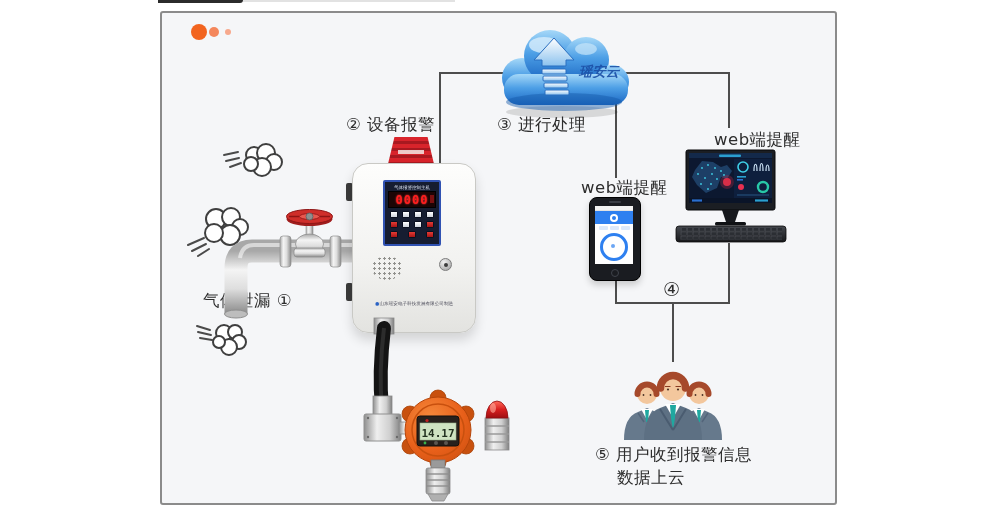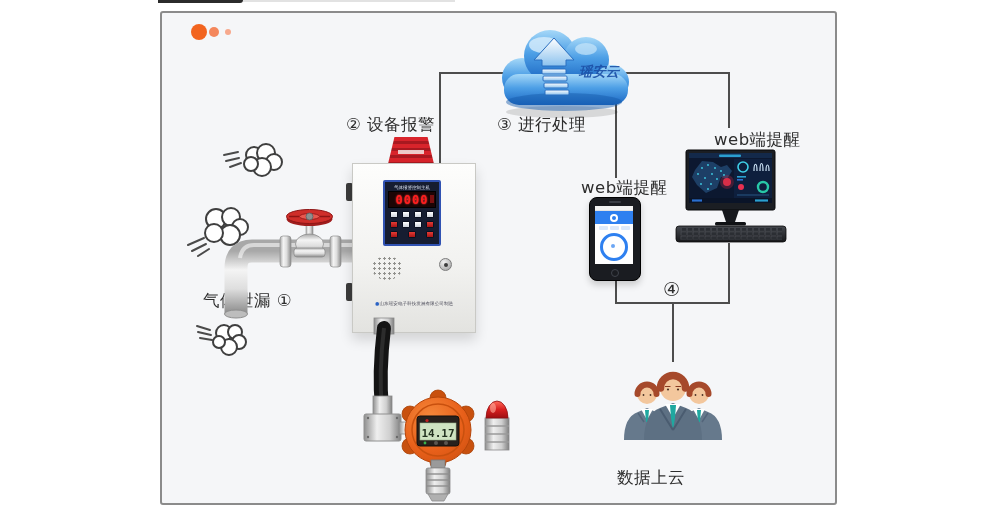--- a/index.html
+++ b/index.html
@@ -18,21 +18,21 @@
   .dot2{left:209px;top:27px;width:10px;height:10px;background:#f4875c;}
   .dot3{left:225px;top:29px;width:6px;height:6px;background:#f7a98d;}
   
   .cline{position:absolute;background:#4d4d4d;}
   
   .lbl{position:absolute;font-size:16.5px;color:#2d2d2d;letter-spacing:0.5px;white-space:nowrap;}
   .lbl-step4{font-size:19px;}
   
   .alarm-box{position:absolute;left:352px;top:163px;width:122px;height:168px;
              background:linear-gradient(180deg,#fdfdfc 0%,#f2f2f0 60%,#e3e3e0 100%);
-             border:1px solid #c9c9c5;border-radius:0;
+             border:1px solid #c9c9c5;border-radius:16px;
              box-shadow:0 7px 12px rgba(0,0,0,0.14);}
   .beacon{position:absolute;left:388px;top:137px;width:46px;height:27px;
           background:repeating-linear-gradient(180deg,#d8242b 0 4px,#a81920 4px 7px);
           clip-path:polygon(14% 0,86% 0,100% 100%,0 100%);}
   .beacon-label{position:absolute;left:398px;top:150px;width:26px;height:4px;background:#f3e8e4;
           opacity:.85;}
   .side-tab{position:absolute;width:7px;height:18px;background:#3b3b3b;border-radius:2px;}
   .tab1{left:346px;top:183px;} .tab2{left:346px;top:283px;}
   .panel{position:absolute;left:30px;top:16px;width:58px;height:66px;background:#161d31;
          border:2px solid #3052b2;border-radius:2px;padding:2px 3px;box-sizing:border-box;}
@@ -99,20 +99,21 @@
   <div class="cline" style="left:728px;top:243px;width:2px;height:61px;"></div>
   <div class="cline" style="left:615px;top:302px;width:115px;height:2px;"></div>
   <div class="cline" style="left:672px;top:304px;width:2px;height:58px;"></div>
 
   <div class="lbl" style="left:203px;top:290px;">气体泄漏 ①</div>
   <div class="lbl" style="left:346px;top:114px;">② 设备报警</div>
   <div class="lbl" style="left:497px;top:114px;">③ 进行处理</div>
   <div class="lbl" style="left:581px;top:177px;">web端提醒</div>
   <div class="lbl" style="left:691px;top:129px;margin-left:23px;">web端提醒</div>
   <div class="lbl lbl-step4" style="left:663px;top:278px;">④</div>
+  <div class="lbl" style="left:595px;top:444px;">⑤ 用户收到报警信息</div>
   <div class="lbl" style="left:617px;top:467px;">数据上云</div>
 
   <svg style="left:222px;top:143px;" width="66" height="38" viewBox="0 0 66 38">
     <g stroke="#4a4a4a" stroke-width="2" fill="none" stroke-linecap="round">
       <line x1="2" y1="12" x2="16" y2="9"></line>
         <line x1="4" y1="18" x2="17" y2="15"></line>
         <line x1="8" y1="24" x2="19" y2="20"></line>
     </g>
     <g fill="#ffffff" stroke="#3f3f3f" stroke-width="2">
       <circle cx="32" cy="12" r="8"></circle>

